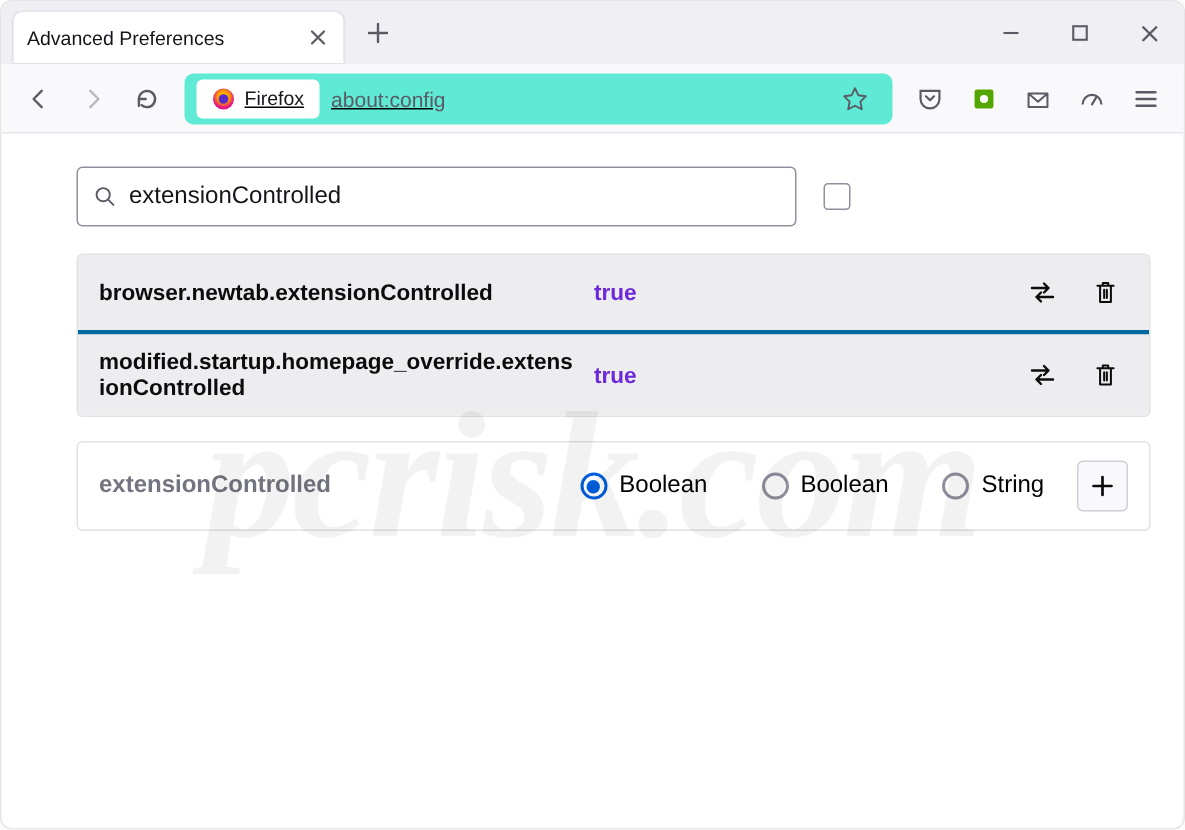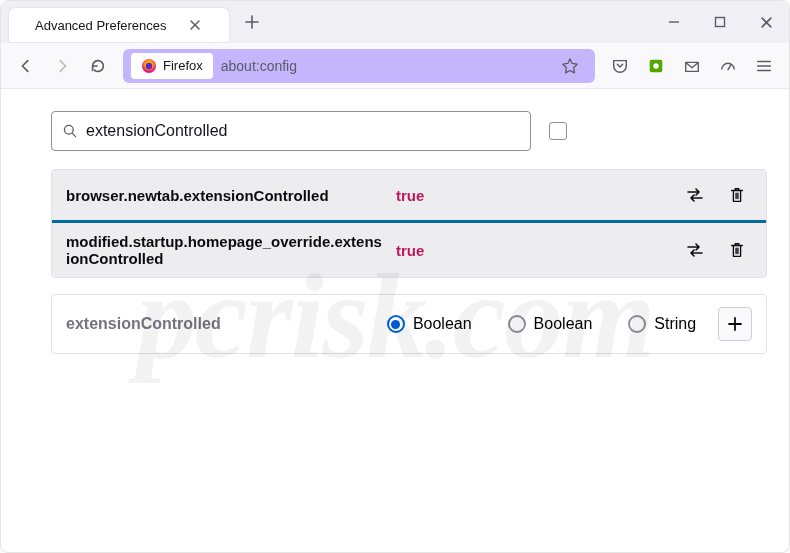--- a/index.html
+++ b/index.html
@@ -32,21 +32,21 @@
     padding-left: 8px;
   }
   .tab {
     display: flex;
     align-items: center;
     background: #fff;
     height: 34px;
     margin-top: 6px;
     border-top-left-radius: 6px;
     border-top-right-radius: 6px;
-    padding: 0 26px;
+    padding: 0 9px;
     min-width: 220px;
     font-size: 13px;
     color: #15141a;
     box-shadow: 0 0 2px rgba(0,0,0,0.15);
     justify-content: space-between;
   }
   .tab-close { width:16px; height:16px; display:flex; align-items:center; justify-content:center; color:#5b5b66; cursor:pointer; }
   .newtab-btn {
     width: 30px; height: 30px; display:flex; align-items:center; justify-content:center;
     margin-left: 8px; color:#5b5b66; cursor:pointer; border-radius:4px;
@@ -54,22 +54,22 @@
   .win-controls { margin-left:auto; display:flex; }
   .win-btn { width:46px; height:42px; display:flex; align-items:center; justify-content:center; color:#5b5b66; cursor:pointer; }
   
   .navbar {
     display:flex; align-items:center; height:46px; background:#f9f9fb; padding:0 8px; gap:2px;
     border-bottom: 1px solid #e7e7ec;
   }
   .nav-btn { width:34px; height:34px; display:flex; align-items:center; justify-content:center; border-radius:6px; color:#5b5b66; cursor:pointer; }
   .nav-btn.disabled { color:#b8b8c0; }
   .urlbar {
-    flex:1; display:flex; align-items:center; height:34px; background:#c4b5fd; border-radius:6px;
-    margin: 0 6px; padding: 0 8px; gap:8px;
+    flex:1; display:flex; align-items:center; height:34px; background:#5eead4; border-radius:6px;
+    margin: 0 6px; padding: 0 8px; gap:8px;text-decoration:underline;
   }
   .urlbar .identity {
     display:flex; align-items:center; gap:6px; background:#fff; height:26px; padding:0 10px;
     border-radius:4px; font-size:13px; color:#15141a;
   }
   .ff-logo { width:16px; height:16px; }
   .urlbar .urltext { font-size:14px; color:#5b5b66; flex:1; }
   .urlbar .star { color:#5b5b66; }
   .toolbar-icons { display:flex; gap:2px; }
   .toolbar-icons .nav-btn svg { width:18px; height:18px; }
@@ -88,21 +88,21 @@
     width:18px; height:18px; border:1.5px solid #8f8f9d; border-radius:3px; background:#fff;
   }
   .pref-table { border:1px solid #e1e1e6; border-radius:4px; overflow:hidden; margin-bottom:16px; }
   .pref-row {
     display:flex; align-items:center; padding:10px 14px; gap:10px;
     border-bottom:3px solid #0369a1; font-size:15px;
   }
   .pref-row:last-child { border-bottom:none; }
   .pref-row.modified { background:#ededf0; font-weight:700; }
   .pref-name { width:320px; color:#0c0c0d; word-break:break-word; }
-  .pref-value { flex:1; color:#be185d; }
+  .pref-value { flex:1; color:#6d28d9; }
   .pref-actions { display:flex; gap:12px; }
   .iconbtn {
     width:30px; height:30px; display:flex; align-items:center; justify-content:center;
     border-radius:4px; cursor:pointer; color:#0c0c0d;
   }
   .add-row {
     display:flex; align-items:center; padding:12px 14px; gap:22px;
     border:1px solid #e1e1e6; border-radius:4px; font-size:16px;
   }
   .add-row .pref-name { font-weight:700; color:#747480; width:300px; }

